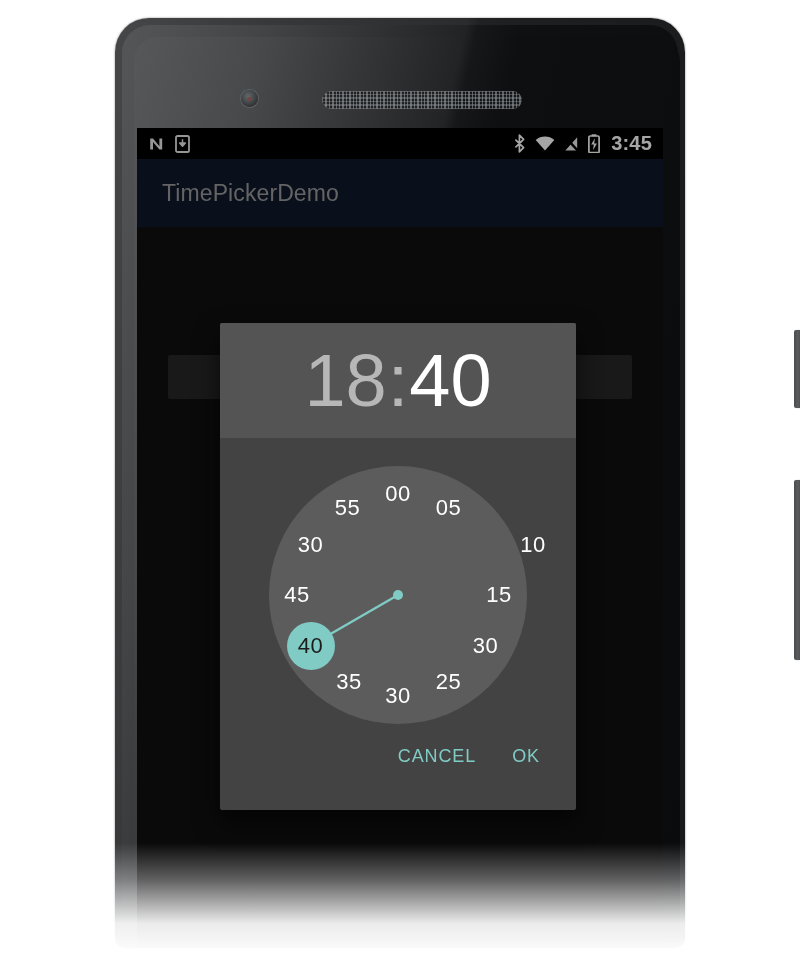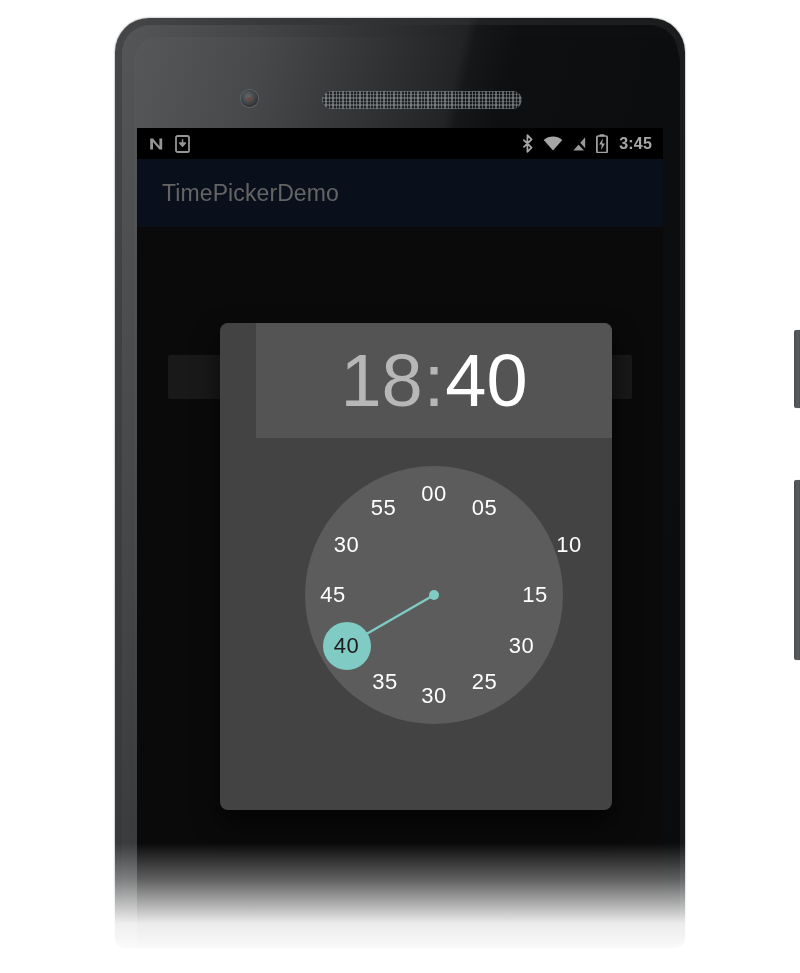--- a/index.html
+++ b/index.html
@@ -137,21 +137,21 @@
     box-sizing: border-box;
   }
   .status-left, .status-right {
     display: flex;
     align-items: center;
     gap: 9px;
   }
   .status-icon { display: block; }
   #status-clock {
     color: #ffffff;
-    font-size: 16px;
+    font-size: 20px;
     font-weight: bold;
     letter-spacing: 0.2px;
     margin-left: 2px;
   }
 
   
   #app-bar {
     position: absolute;
     left: 0; top: 31px;
     width: 526px;
@@ -207,24 +207,23 @@
     width: 526px; height: 820px;
     background: rgba(0,0,0,0.35);
   }
   #time-picker-dialog {
     position: absolute;
     left: 83px;
     top: 195px;
     width: 356px;
     height: 487px;
     background: #434343;
-    border-radius: 8px;
+    border-radius: 2px;
     box-shadow: 0 12px 26px rgba(0,0,0,0.65);
     overflow: hidden;
-    padding-left: 36px;
   }
   #dialog-header {
     position: relative;
     width: 100%;
     height: 115px;
     background: #545454;
     display: flex;
     align-items: center;
     justify-content: center;
   }
@@ -407,18 +406,22 @@
           <div class="clock-number" style="left: 179.5px; top: 216.469px;">25</div>
           <div class="clock-number" style="left: 129px; top: 230px;">30</div>
           <div class="clock-number" style="left: 80px; top: 216.469px;">35</div>
           <div class="clock-number selected" style="left: 41.5314px; top: 179.5px;">40</div>
           <div class="clock-number" style="left: 28px; top: 129px;">45</div>
           <div class="clock-number" style="left: 41.5314px; top: 78.5px;">30</div>
           <div class="clock-number" style="left: 78.5px; top: 41.5314px;">55</div>
         </div>
     </div>
 
+    <div id="dialog-actions">
+      <button class="dialog-action-button">CANCEL</button>
+      <button class="dialog-action-button">OK</button>
+    </div>
 
   </div>
 
 </div>
 
 <div id="bottom-fade"></div>
 
 </body></html>

